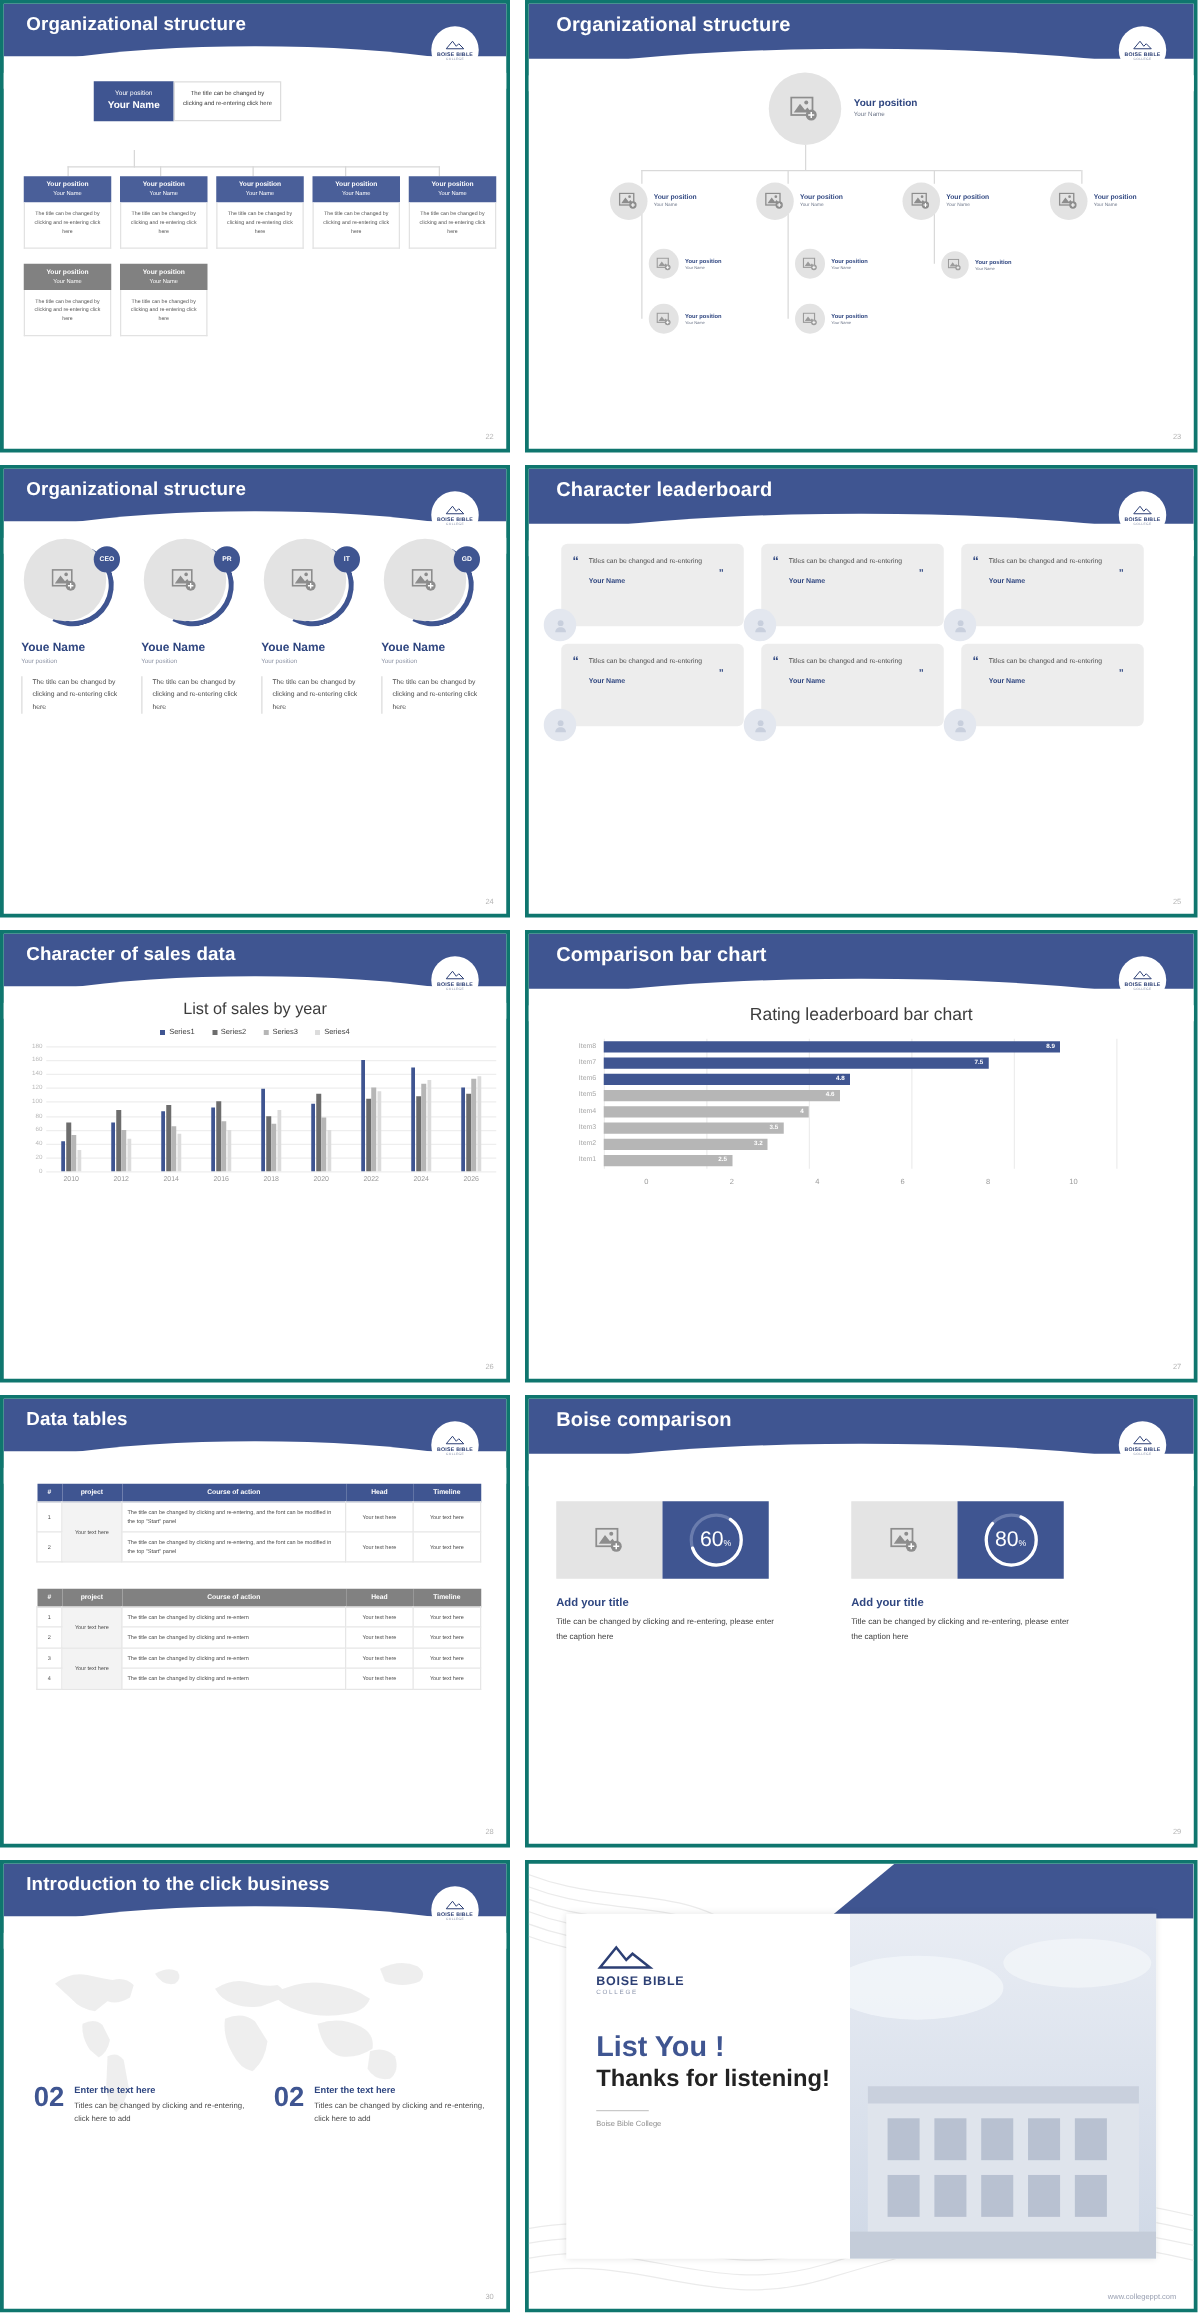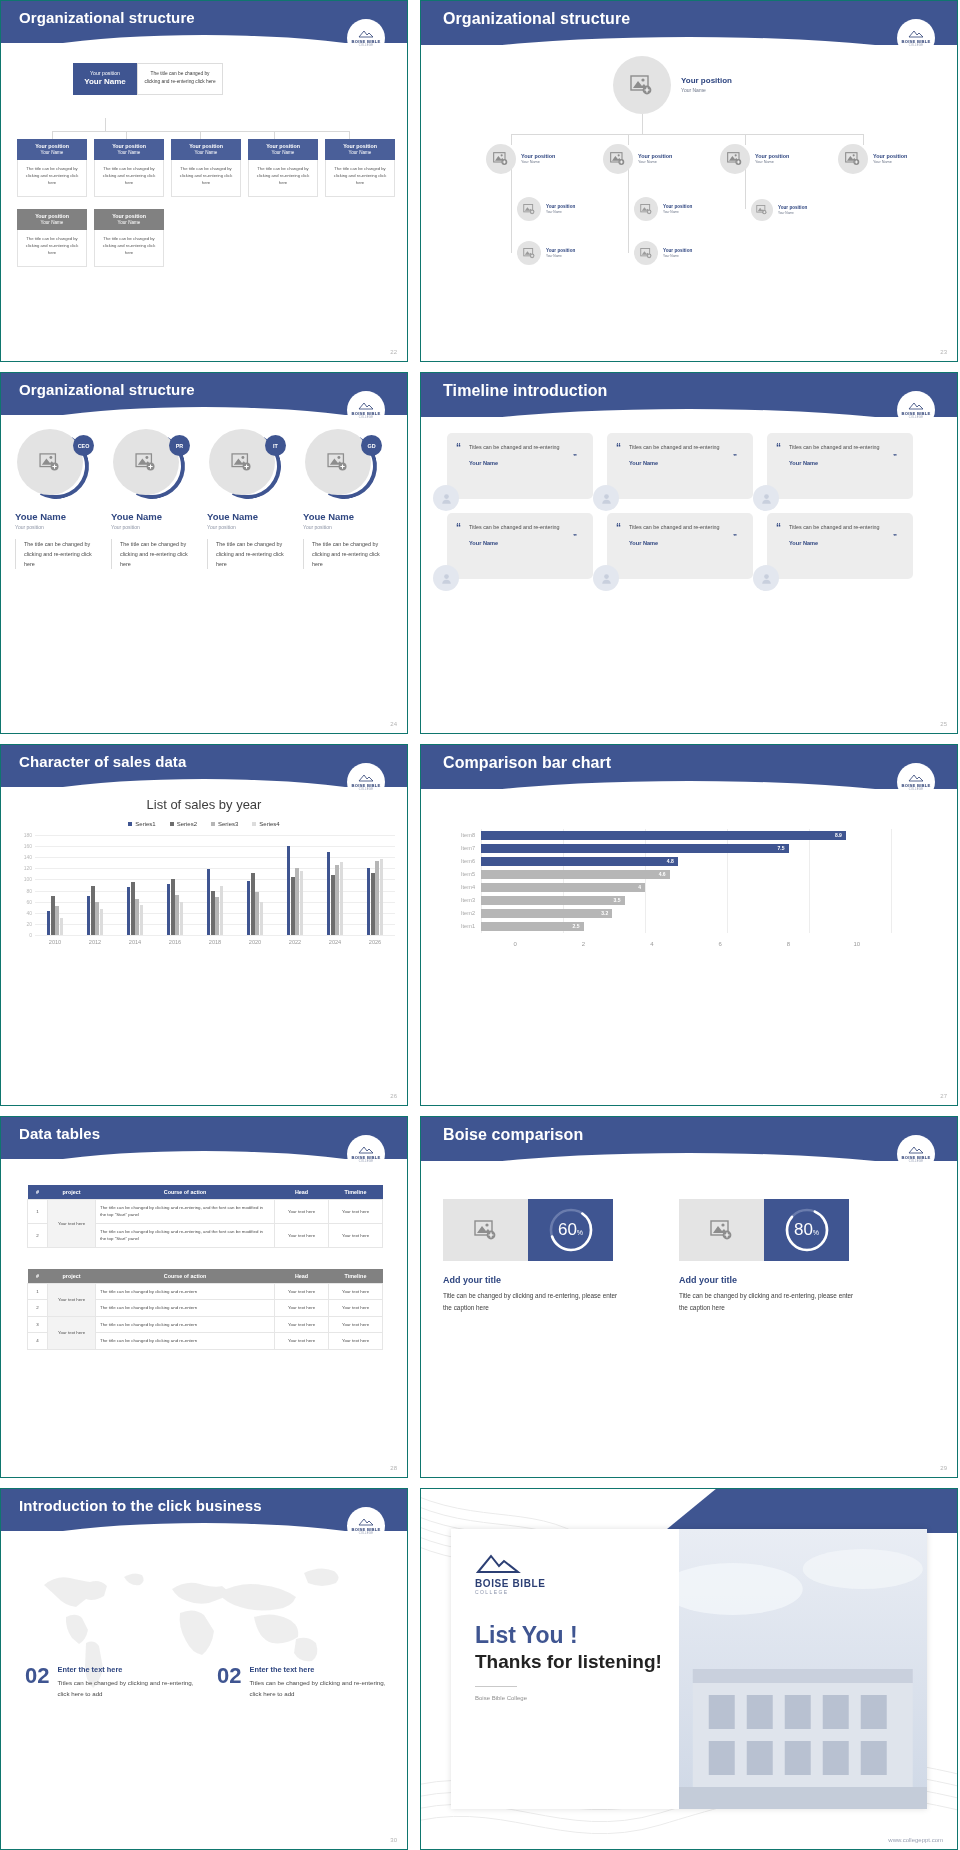--- a/index.html
+++ b/index.html
@@ -16,21 +16,21 @@
     grid-template-rows: repeat(5, 1fr);
     column-gap: 10px;
     row-gap: 10px;
     padding: 0 0 0 0;
     background: #fff;
   }
   .slide {
     position: relative;
     background: #ffffff;
     overflow: hidden;
-    border: 1px solid #0f766e;
+    border: 3px solid #0f766e;
   }
   .slide.left  { width: 408px; }
   .slide.right { width: 538px; }
 
   
   .band {
     position: absolute; top: 0; left: 0; right: 0;
     height: 42px;
     background: #3f5591;
     overflow: visible;
@@ -593,21 +593,21 @@
         <div class="dsc">The title can be changed by clicking and re-entering click here</div>
       </div>
     </div>
     <div class="pagenum">24</div>
   </div>
 
   <div class="slide right s25">
     <div class="band">
         <div class="curve"></div>
       </div>
-    <div class="band-title">Timeline introduction</div>
+    <div class="band-title">Character leaderboard</div>
     <div class="logo-badge">
       <svg width="16" height="8" viewBox="0 0 32 16">
           <path d="M2 14 L12 2 L18 10 L22 6 L30 14 Z" fill="none" stroke="#2c3f74" stroke-width="1.6"></path>
         </svg>
       <div class="lg1">BOISE BIBLE</div>
       <div class="lg2">COLLEGE</div>
     </div>
     <div class="wrap">
       <div class="qcard">
         <div class="qm1">“</div>
@@ -823,20 +823,21 @@
         <div class="curve"></div>
       </div>
     <div class="band-title">Comparison bar chart</div>
     <div class="logo-badge">
       <svg width="16" height="8" viewBox="0 0 32 16">
           <path d="M2 14 L12 2 L18 10 L22 6 L30 14 Z" fill="none" stroke="#2c3f74" stroke-width="1.6"></path>
         </svg>
       <div class="lg1">BOISE BIBLE</div>
       <div class="lg2">COLLEGE</div>
     </div>
+    <div class="chart-title">Rating leaderboard bar chart</div>
     <div class="hplot" id="s27-plot">
         <div class="vgl" style="left: 0%;"></div>
         <div class="vgl" style="left: 20%;"></div>
         <div class="vgl" style="left: 40%;"></div>
         <div class="vgl" style="left: 60%;"></div>
         <div class="vgl" style="left: 80%;"></div>
         <div class="vgl" style="left: 100%;"></div>
         <div class="hrow" style="top: 1.5%; width: 100%;">
           <div class="hlabel">Item8</div>
           <div class="hbar" style="background: rgb(63, 85, 145); width: 89%;">

